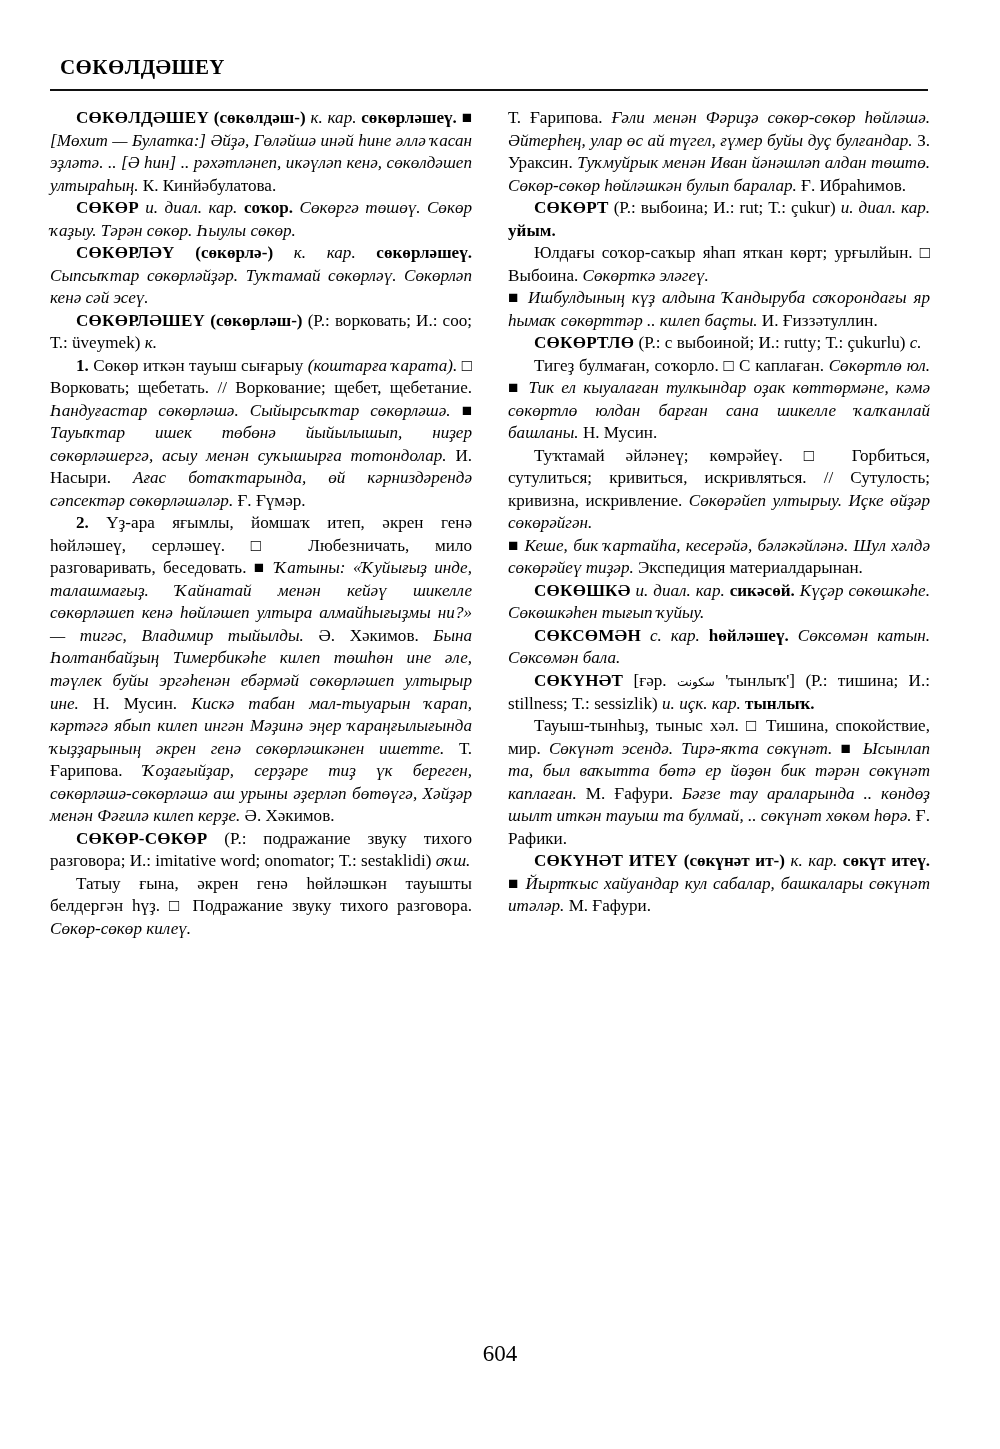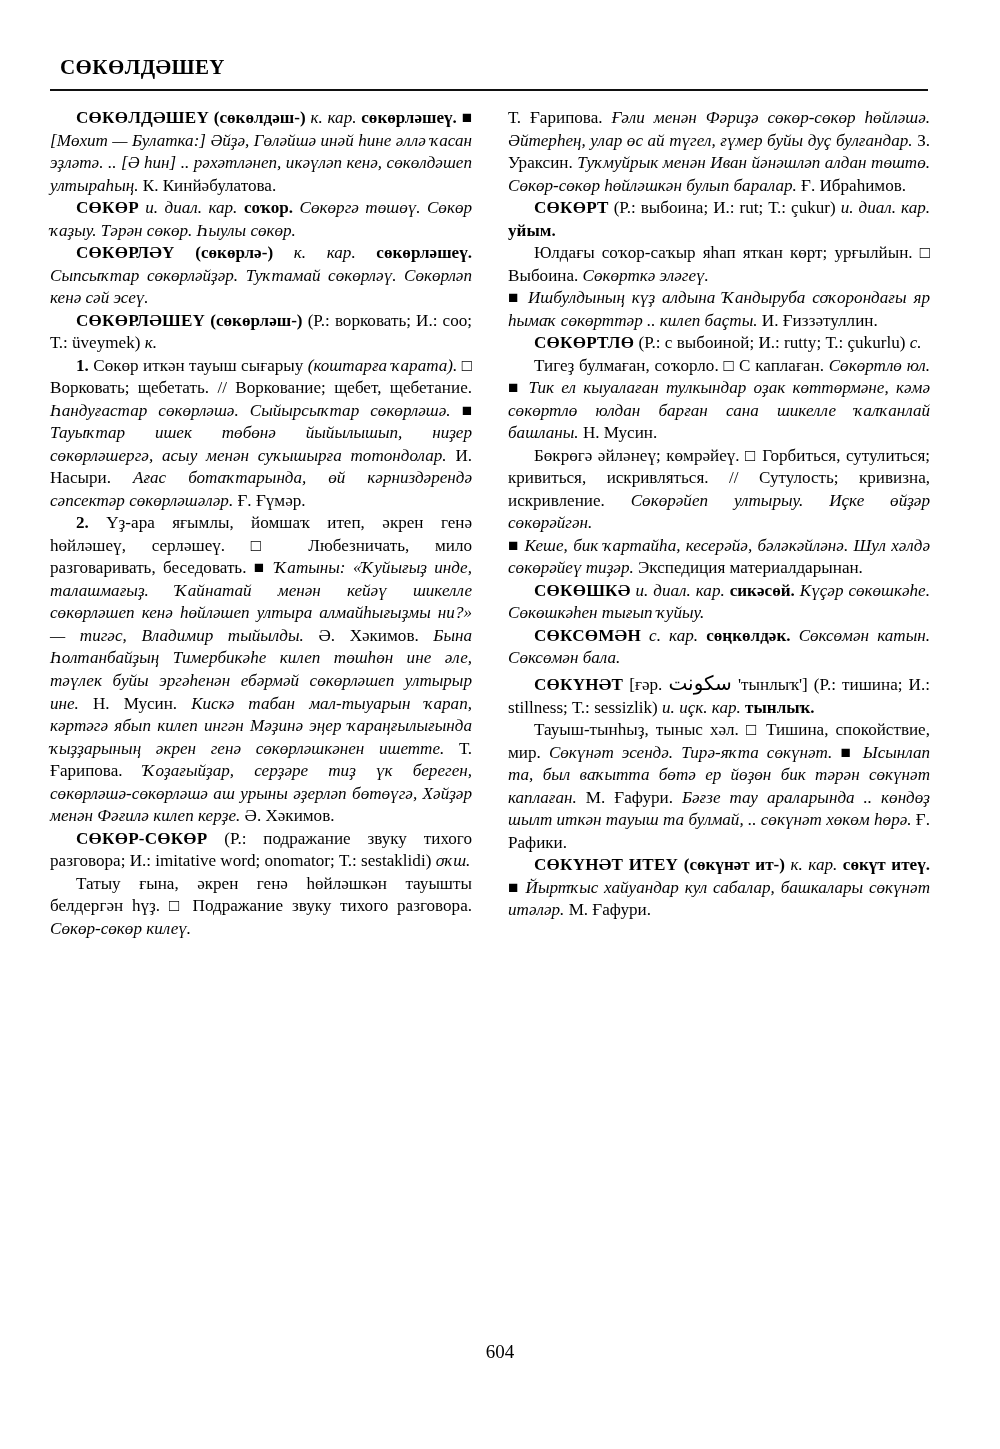--- a/index.html
+++ b/index.html
@@ -62,31 +62,31 @@
     letter-spacing: 0.2px;
   }
   .bold {
     font-weight: bold;
   }
   .it {
     font-style: italic;
   }
   .arab {
     font-family: "DejaVu Sans", sans-serif;
-    font-size: 20px;
+    font-size: 12px;
     direction: rtl;
     unicode-bidi: isolate;
   }
   .pagenum {
     position: absolute;
     left: 0;
     top: 1341px;
     width: 1000px;
     text-align: center;
-    font-size: 19px;
+    font-size: 23px;
   }
 </style>
 </head>
 <body>
 
 <div class="page">
 
   <div class="runhead">СӨКӨЛДӘШЕҮ</div>
   <hr class="rule">
 
@@ -120,27 +120,27 @@
 
       <p><span>Юлдағы соҡор-саҡыр яһап яткан көрт; урғылйын.</span> <span>□</span> <span>Выбоина.</span> <span class="it">Сөкөрткә эләгеү.</span></p>
 
       <p class="cont"><span>■</span> <span class="it">Ишбулдының күҙ алдына Ҡандыруба соҡорондағы яр һымаҡ сөкөрттәр .. килеп баçты.</span> <span>И. Ғиззәтуллин.</span></p>
 
       <p><span class="hw">СӨКӨРТЛӨ</span> <span>(Р.: с выбоиной; И.: rutty; Т.: çukurlu)</span> <span class="it">с.</span></p>
 
       <p><span>Тигеҙ булмаған, соҡорло.</span> <span>□</span> <span>С каплаған.</span> <span class="it">Сөкөртлө юл.</span> <span>■</span> <span class="it">Тик ел кыуалаған тулкындар оҙак көттөрмәне, кәмә сөкөртлө юлдан барған сана шикелле ҡалҡанлай башланы.</span> <span>Н. Мусин.</span></p>
 
 
-      <p><span>Бөкрөгә әйләнеү; көмрәйеү.</span> <span>□</span> <span>Горбиться, сутулиться; кривиться, искривляться. // Сутулость; кривизна, искривление.</span> <span class="it">Сөкөрәйеп ултырыу. Иçке өйҙәр сөкөрәйгән.</span></p>
+      <p><span>Туҡтамай әйләнеү; көмрәйеү.</span> <span>□</span> <span>Горбиться, сутулиться; кривиться, искривляться. // Сутулость; кривизна, искривление.</span> <span class="it">Сөкөрәйеп ултырыу. Иçке өйҙәр сөкөрәйгән.</span></p>
 
       <p class="cont"><span>■</span> <span class="it">Кеше, бик ҡартайһа, кесерәйә, бәләкәйләнә. Шул хәлдә сөкөрәйеү тиҙәр.</span> <span>Экспедиция материалдарынан.</span></p>
 
       <p><span class="hw">СӨКӨШКӘ</span> <span class="it">и. диал. кар.</span> <span class="bold">сикәсөй.</span> <span class="it">Күçәр сөкөшкәһе. Сөкөшкәһен тығып ҡуйыу.</span></p>
 
-      <p><span class="hw">СӨКСӨМӘН</span> <span class="it">с. кар.</span> <span class="bold">сөңкөлдәк.</span> <span class="it">Сөксөмән катын. Сөксөмән бала.</span></p>
+      <p><span class="hw">СӨКСӨМӘН</span> <span class="it">с. кар.</span> <span class="bold">һөйләшеү.</span> <span class="it">Сөксөмән катын. Сөксөмән бала.</span></p>
 
       <p><span class="hw">СӨКҮНӘТ</span> <span>[ғәр.</span> <span class="arab">سكونت</span> <span>'тынлыҡ']</span> <span>(Р.: тишина; И.: stillness; Т.: sessizlik)</span> <span class="it">и. иçк. кар.</span> <span class="bold">тынлыҡ.</span></p>
 
       <p><span>Тауыш-тынһыҙ, тыныс хәл.</span> <span>□</span> <span>Тишина, спокойствие, мир.</span> <span class="it">Сөкүнәт эсендә. Тирә-яҡта сөкүнәт.</span> <span>■</span> <span class="it">Ысынлап та, был ваҡытта бөтә ер йөҙөн бик тәрән сөкүнәт каплаған.</span> <span>М. Ғафури.</span> <span class="it">Бәғзе тау араларында .. көндөҙ шылт иткән тауыш та булмай, .. сөкүнәт хөкөм һөрә.</span> <span>Ғ. Рафики.</span></p>
 
       <p><span class="hw">СӨКҮНӘТ ИТЕҮ</span> <span class="bold">(сөкүнәт ит-)</span> <span class="it">к. кар.</span> <span class="bold">сөкүт итеү.</span> <span>■</span> <span class="it">Йыртҡыс хайуандар кул сабалар, башкалары сөкүнәт итәләр.</span> <span>М. Ғафури.</span></p>
     </div>
 
   </div>
 

